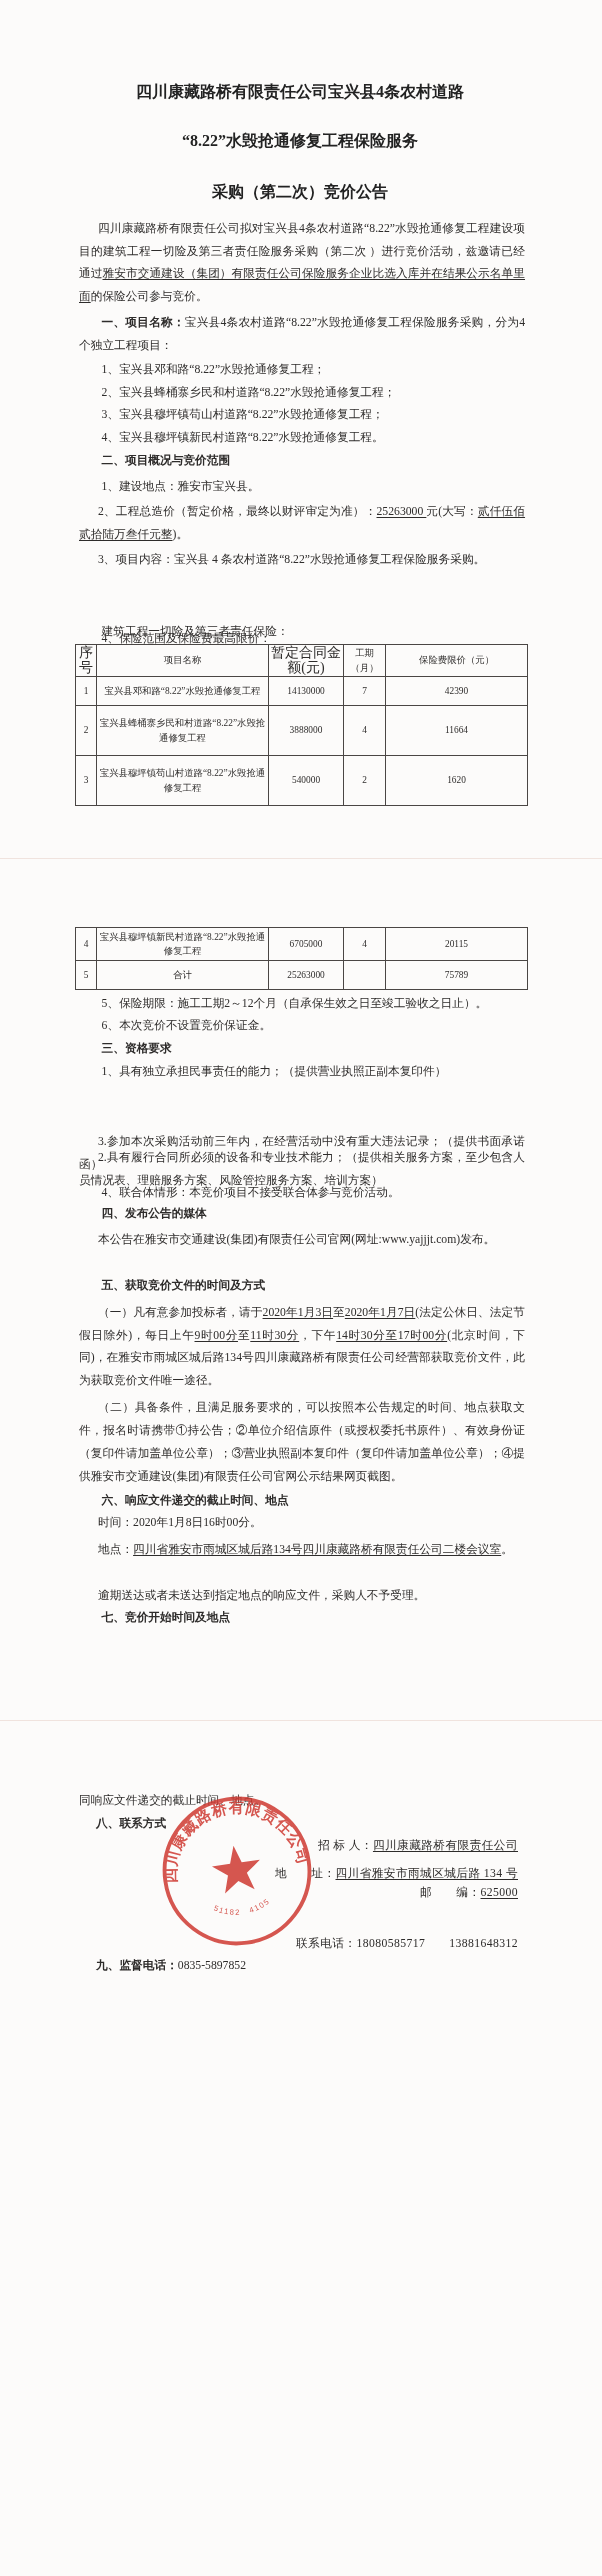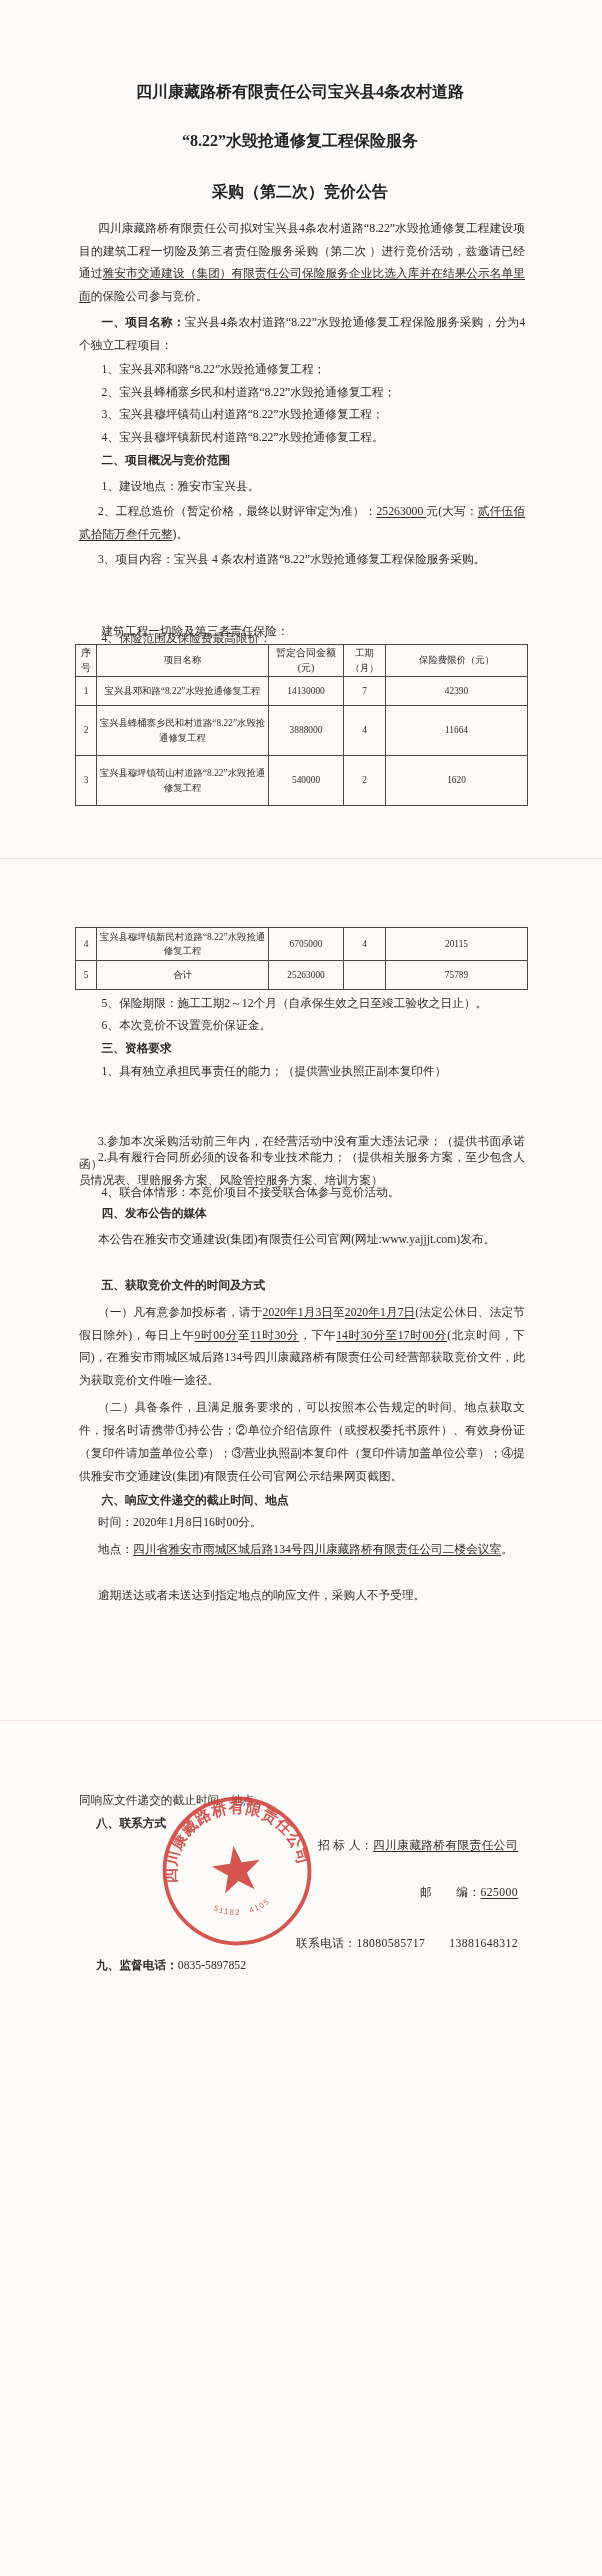--- a/index.html
+++ b/index.html
@@ -59,23 +59,23 @@
   <table class="grid" style="top:644px">
     <colgroup>
         <col style="width:21px">
         <col style="width:172px">
         <col style="width:75px">
         <col style="width:42px">
         <col style="width:142px">
       </colgroup>
     <tbody>
         <tr class="hrow">
-      <th style="font-size:10px">序号</th>
+      <th style="font-size:14px">序号</th>
       <th>项目名称</th>
-      <th style="font-size:10px">暂定合同金额(元)</th>
+      <th style="font-size:14px">暂定合同金额(元)</th>
       <th>工期（月）</th>
       <th>保险费限价（元）</th>
     </tr>
     <tr class="r1">
       <td>1</td>
       <td>宝兴县邓和路“8.22”水毁抢通修复工程</td>
       <td>14130000</td>
       <td>7</td>
       <td>42390</td>
     </tr>
@@ -136,24 +136,26 @@
 
   <p class="line ind b" style="top:1275px">五、获取竞价文件的时间及方式</p>
   <p class="line ind2" style="top:1302px"><span>（一）凡有意参加投标者，请于</span><span class="u">2020年1月3日</span><span>至</span><span class="u">2020年1月7日</span><span>(法定公休日、法定节假日除外)，每日上午</span><span class="u">9时00分</span><span>至</span><span class="u">11时30分</span><span>，下午</span><span class="u">14时30分至17时00分</span><span>(北京时间，下同)，在雅安市雨城区城后路134号四川康藏路桥有限责任公司经营部获取竞价文件，此为获取竞价文件唯一途径。</span></p>
   <p class="line ind2 lh31" style="top:1396px">（二）具备条件，且满足服务要求的，可以按照本公告规定的时间、地点获取文件，报名时请携带①持公告；②单位介绍信原件（或授权委托书原件）、有效身份证（复印件请加盖单位公章）；③营业执照副本复印件（复印件请加盖单位公章）；④提供雅安市交通建设(集团)有限责任公司官网公示结果网页截图。</p>
 
   <p class="line ind b" style="top:1490px">六、响应文件递交的截止时间、地点</p>
   <p class="line ind2" style="top:1512px">时间：2020年1月8日16时00分。</p>
   <p class="line ind2" style="top:1539px"><span>地点：</span><span class="u">四川省雅安市雨城区城后路134号四川康藏路桥有限责任公司二楼会议室</span><span>。</span></p>
   <p class="line ind2" style="top:1585px">逾期送达或者未送达到指定地点的响应文件，采购人不予受理。</p>
 
+  <p class="line ind b" style="top:1607px">七、竞价开始时间及地点</p>
 
   <p class="line" style="top:1790px">同响应文件递交的截止时间、地点。</p>
   <p class="line b" style="top:1813px;left:96px">八、联系方式</p>
   <p class="line contact" style="top:1835px"><span>招 标 人：</span><span class="u">四川康藏路桥有限责任公司</span></p>
+  <p class="line contact" style="top:1863px"><span>地　　址：</span><span class="u">四川省雅安市雨城区城后路 134 号</span></p>
   <p class="line contact" style="top:1882px"><span>邮　　编：</span><span class="u">625000</span></p>
   <p class="line contact" style="top:1933px"><span>联系电话：</span><span>18080585717　　13881648312</span></p>
   <p class="line" style="top:1955px;left:96px"><span class="b">九、监督电话：</span><span>0835-5897852</span></p>
 
   <svg class="stamp" viewBox="0 0 200 200" style="color:#cf3a32">
     <defs>
       <path id="arcTop" d="M 20 104 A 80 80 0 1 1 180 104" fill="none"></path>
       <path id="arcBottom" d="M 42 126 A 70 70 0 0 0 158 126" fill="none"></path>
     </defs>
     <circle cx="100" cy="100" r="94" fill="none" stroke="currentColor" stroke-width="5"></circle>

